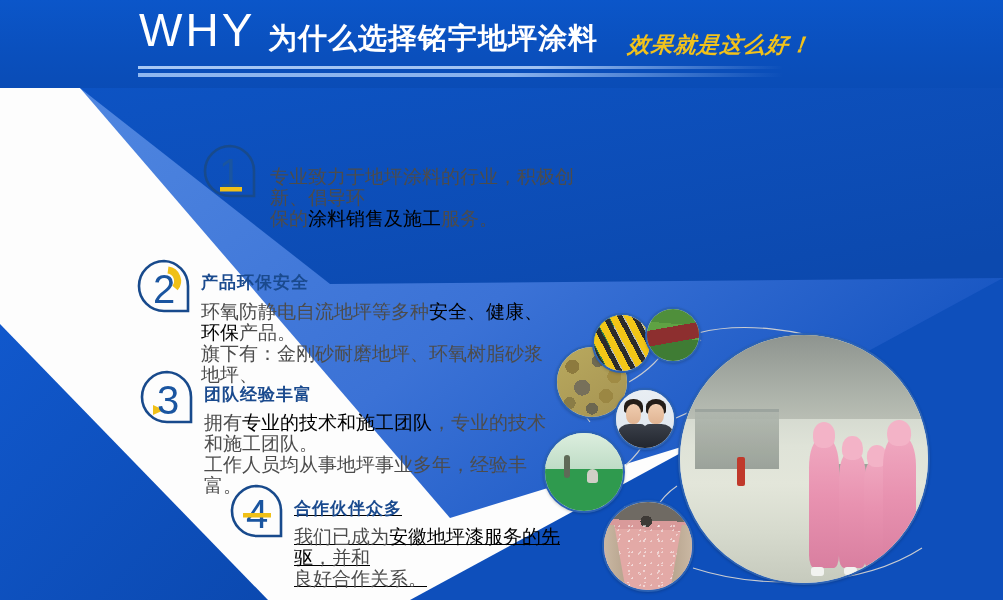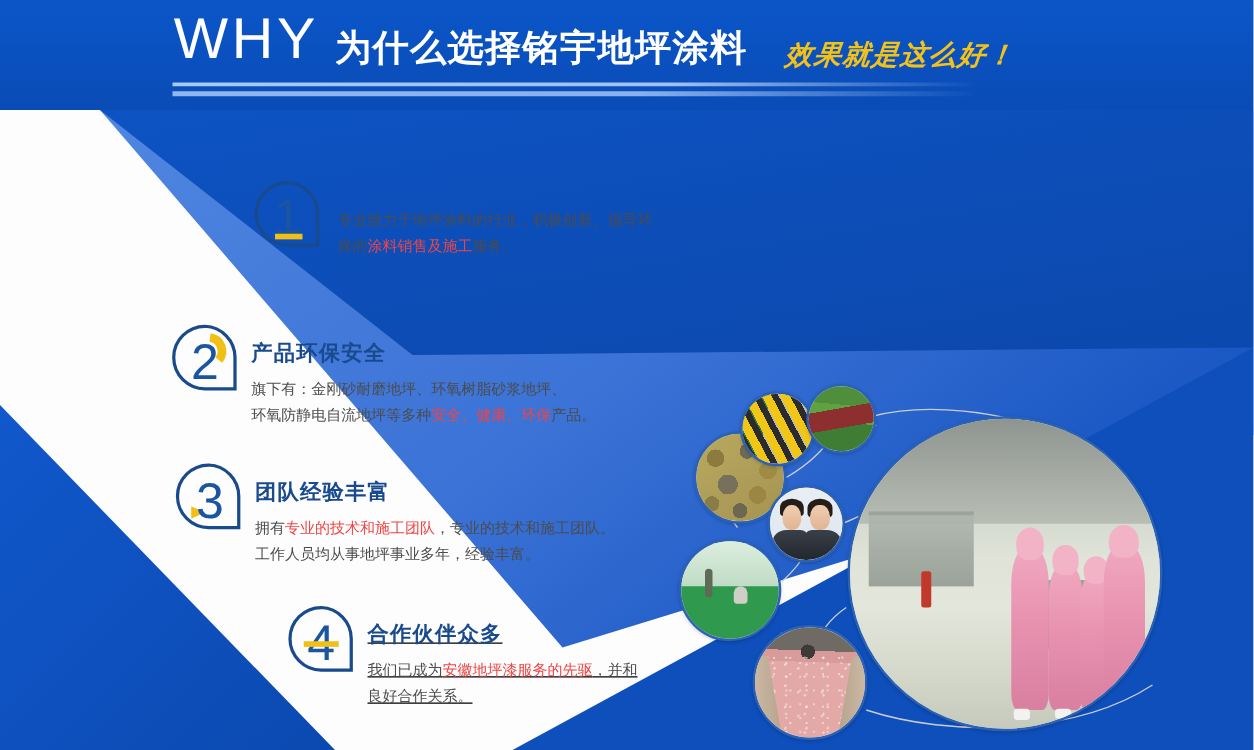--- a/index.html
+++ b/index.html
@@ -87,26 +87,26 @@
   .fhead{
     font-size:17px;
     line-height:20px;
     font-weight:bold;
     color:#1a4a8e;
     letter-spacing:1px;
     white-space:nowrap;
   }
   .fbody{
     margin-top:8px;
-    font-size:12px;
+    font-size:19px;
     line-height:21px;
     color:#4c4c4c;
     letter-spacing:0px;
   }
-  .hl{ color:#ef4444; }
+  .hl{ color:#000000; }
 
   
   #feature-1{ left:201px; top:143px; }
   #feature-1 .ftext{ left:69px; top:15px; width:330px; }
   #feature-2{ left:135px; top:258px; }
   #feature-2 .ftext{ left:66px; top:15px; width:360px;font-family:Liberation Serif, serif; }
   #feature-3{ left:138px; top:369px; }
   #feature-3 .ftext{ left:66px; top:15px; width:360px; }
   #feature-4{ left:228px; top:483px; }
   #feature-4 .ftext{ left:66px; top:15px; width:300px;text-decoration:underline; }
@@ -416,22 +416,22 @@
 
   <div class="feature" id="feature-2">
     <svg class="badge" viewBox="0 0 58 56">
       <path d="M29 3 A25 25 0 1 0 29 53 L53 53 L53 28 A25 25 0 0 0 29 3 Z" fill="none" stroke="#184a8c" stroke-width="2.6"></path>
       <path d="M33 12 a11 11 0 0 1 7 18" fill="none" stroke="#f0c017" stroke-width="7" stroke-linecap="butt"></path>
       <text x="29" y="45" text-anchor="middle" font-family="Liberation Sans, sans-serif" font-size="40" font-weight="400" fill="#1a55a0">2</text>
     </svg>
     <div class="ftext">
       <div class="fhead">产品环保安全</div>
       <div class="fbody">
+          <div><span>环氧防静电自流地坪等多种</span><span class="hl">安全、健康、环保</span><span>产品。</span></div>
           <div><span>旗下有：金刚砂耐磨地坪、环氧树脂砂浆地坪、</span></div>
-          <div><span>环氧防静电自流地坪等多种</span><span class="hl">安全、健康、环保</span><span>产品。</span></div>
         </div>
     </div>
   </div>
 
   <div class="feature" id="feature-3">
     <svg class="badge" viewBox="0 0 58 56">
       <path d="M29 3 A25 25 0 1 0 29 53 L53 53 L53 28 A25 25 0 0 0 29 3 Z" fill="none" stroke="#184a8c" stroke-width="2.6"></path>
       <polygon points="15,36 26,41 15,46" fill="#f0c017"></polygon>
       <text x="30" y="45" text-anchor="middle" font-family="Liberation Sans, sans-serif" font-size="40" font-weight="400" fill="#1a55a0">3</text>
     </svg>

